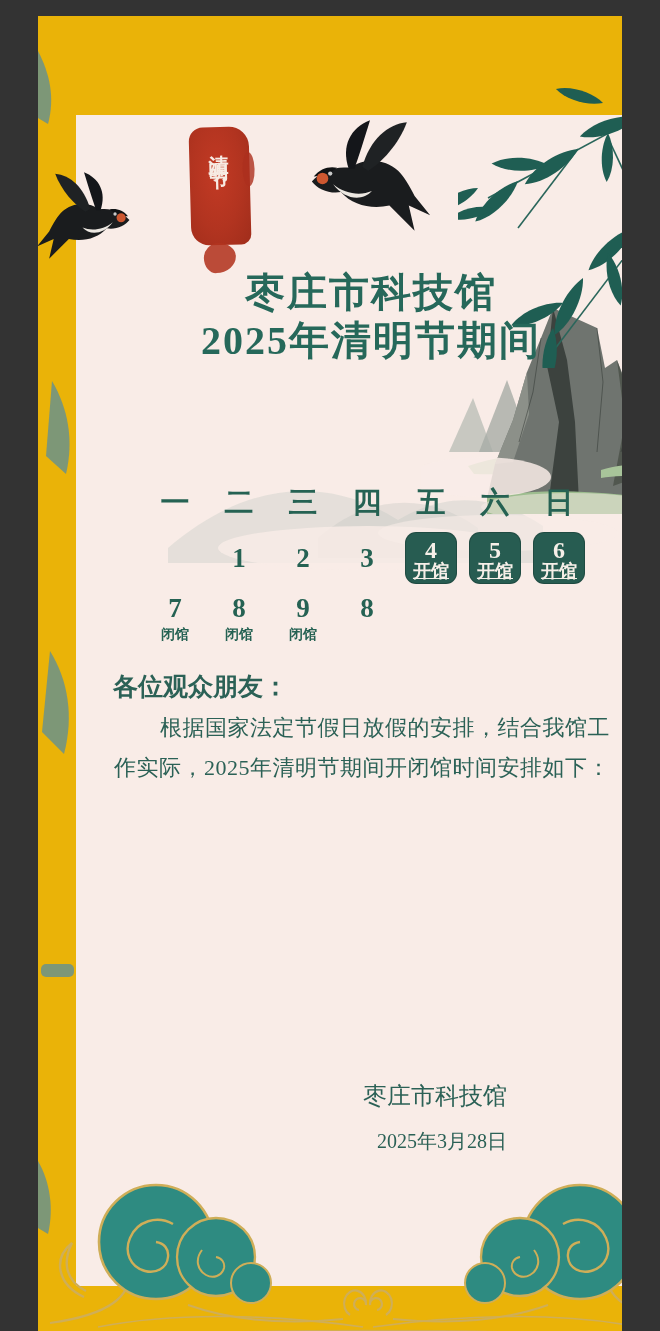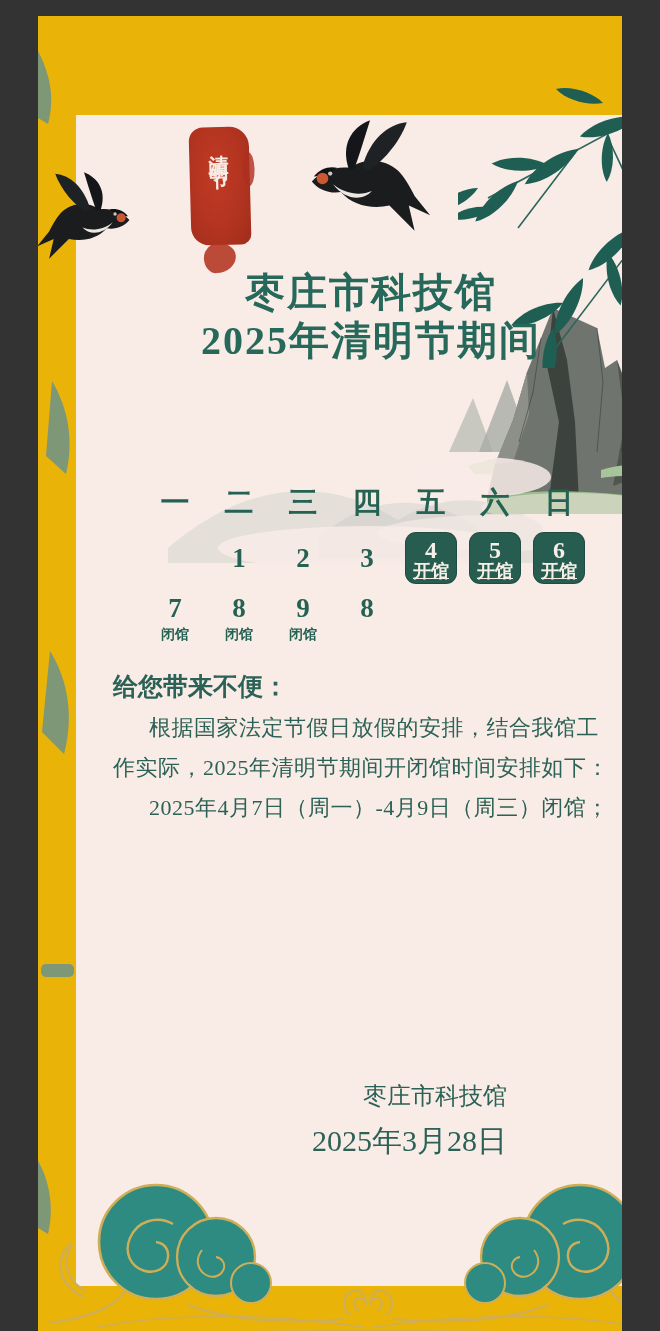--- a/index.html
+++ b/index.html
@@ -58,25 +58,25 @@
   }
   .daybox b{font-size:24px; line-height:26px; font-weight:600; display:block;}
   .daybox i{font-style:normal; font-size:18px; line-height:17px; font-weight:bold; display:block;text-decoration:underline;}
   .week2{margin-top:4px;}
   .week2 b{display:block; font-size:27px; font-weight:600; line-height:34px;}
   .week2 i{display:block; font-style:normal; font-size:14px; font-weight:bold; line-height:20px;}
 
   
   .notice{position:absolute; left:75px; top:650px; width:497px; z-index:5; color:#2b6156;}
   .salutation{font-size:25px; font-weight:bold; line-height:42px;}
-  .notice p{margin:0; font-size:22px; line-height:40px; text-indent:36px; letter-spacing:.5px;}
+  .notice p{margin:0; font-size:22px; line-height:40px; text-indent:36px; letter-spacing:.5px;text-align:right;}
 
   .signature{position:absolute; right:115px; top:1058px; z-index:5; text-align:right; color:#2b6156;}
   .signature .sig-name{font-size:24px; line-height:44px;}
-  .signature .sig-date{font-size:30px; line-height:46px;}
+  .signature .sig-date{font-size:20px; line-height:46px;}
 </style>
 </head>
 <body>
 
 <div class="poster">
 
   <svg class="frame-deco" width="660" height="1331" viewBox="0 0 660 1331">
     <g fill="#6a928b" opacity="0.85">
       <path d="M0,35 C12,58 17,82 10,108 L0,102 Z"></path>
       <path d="M14,365 C30,392 36,424 28,458 L8,440 Z"></path>
@@ -243,23 +243,22 @@
       <span>
         <b>8</b>
       </span>
       <span></span>
       <span></span>
       <span></span>
     </div>
   </div>
 
   <div class="notice">
-    <div class="salutation">给您带来不便：</div>
+    <div class="salutation">各位观众朋友：</div>
     <p>根据国家法定节假日放假的安排，结合我馆工作实际，2025年清明节期间开闭馆时间安排如下：</p>
-    <p>2025年4月7日（周一）-4月9日（周三）闭馆；</p>
   </div>
 
   <div class="signature">
     <div class="sig-name">枣庄市科技馆</div>
     <div class="sig-date">2025年3月28日</div>
   </div>
 
   <svg class="art z6" style="left:0;top:1131px;" width="660" height="200" viewBox="0 0 660 200">
     <defs>
       <g id="cluster">

